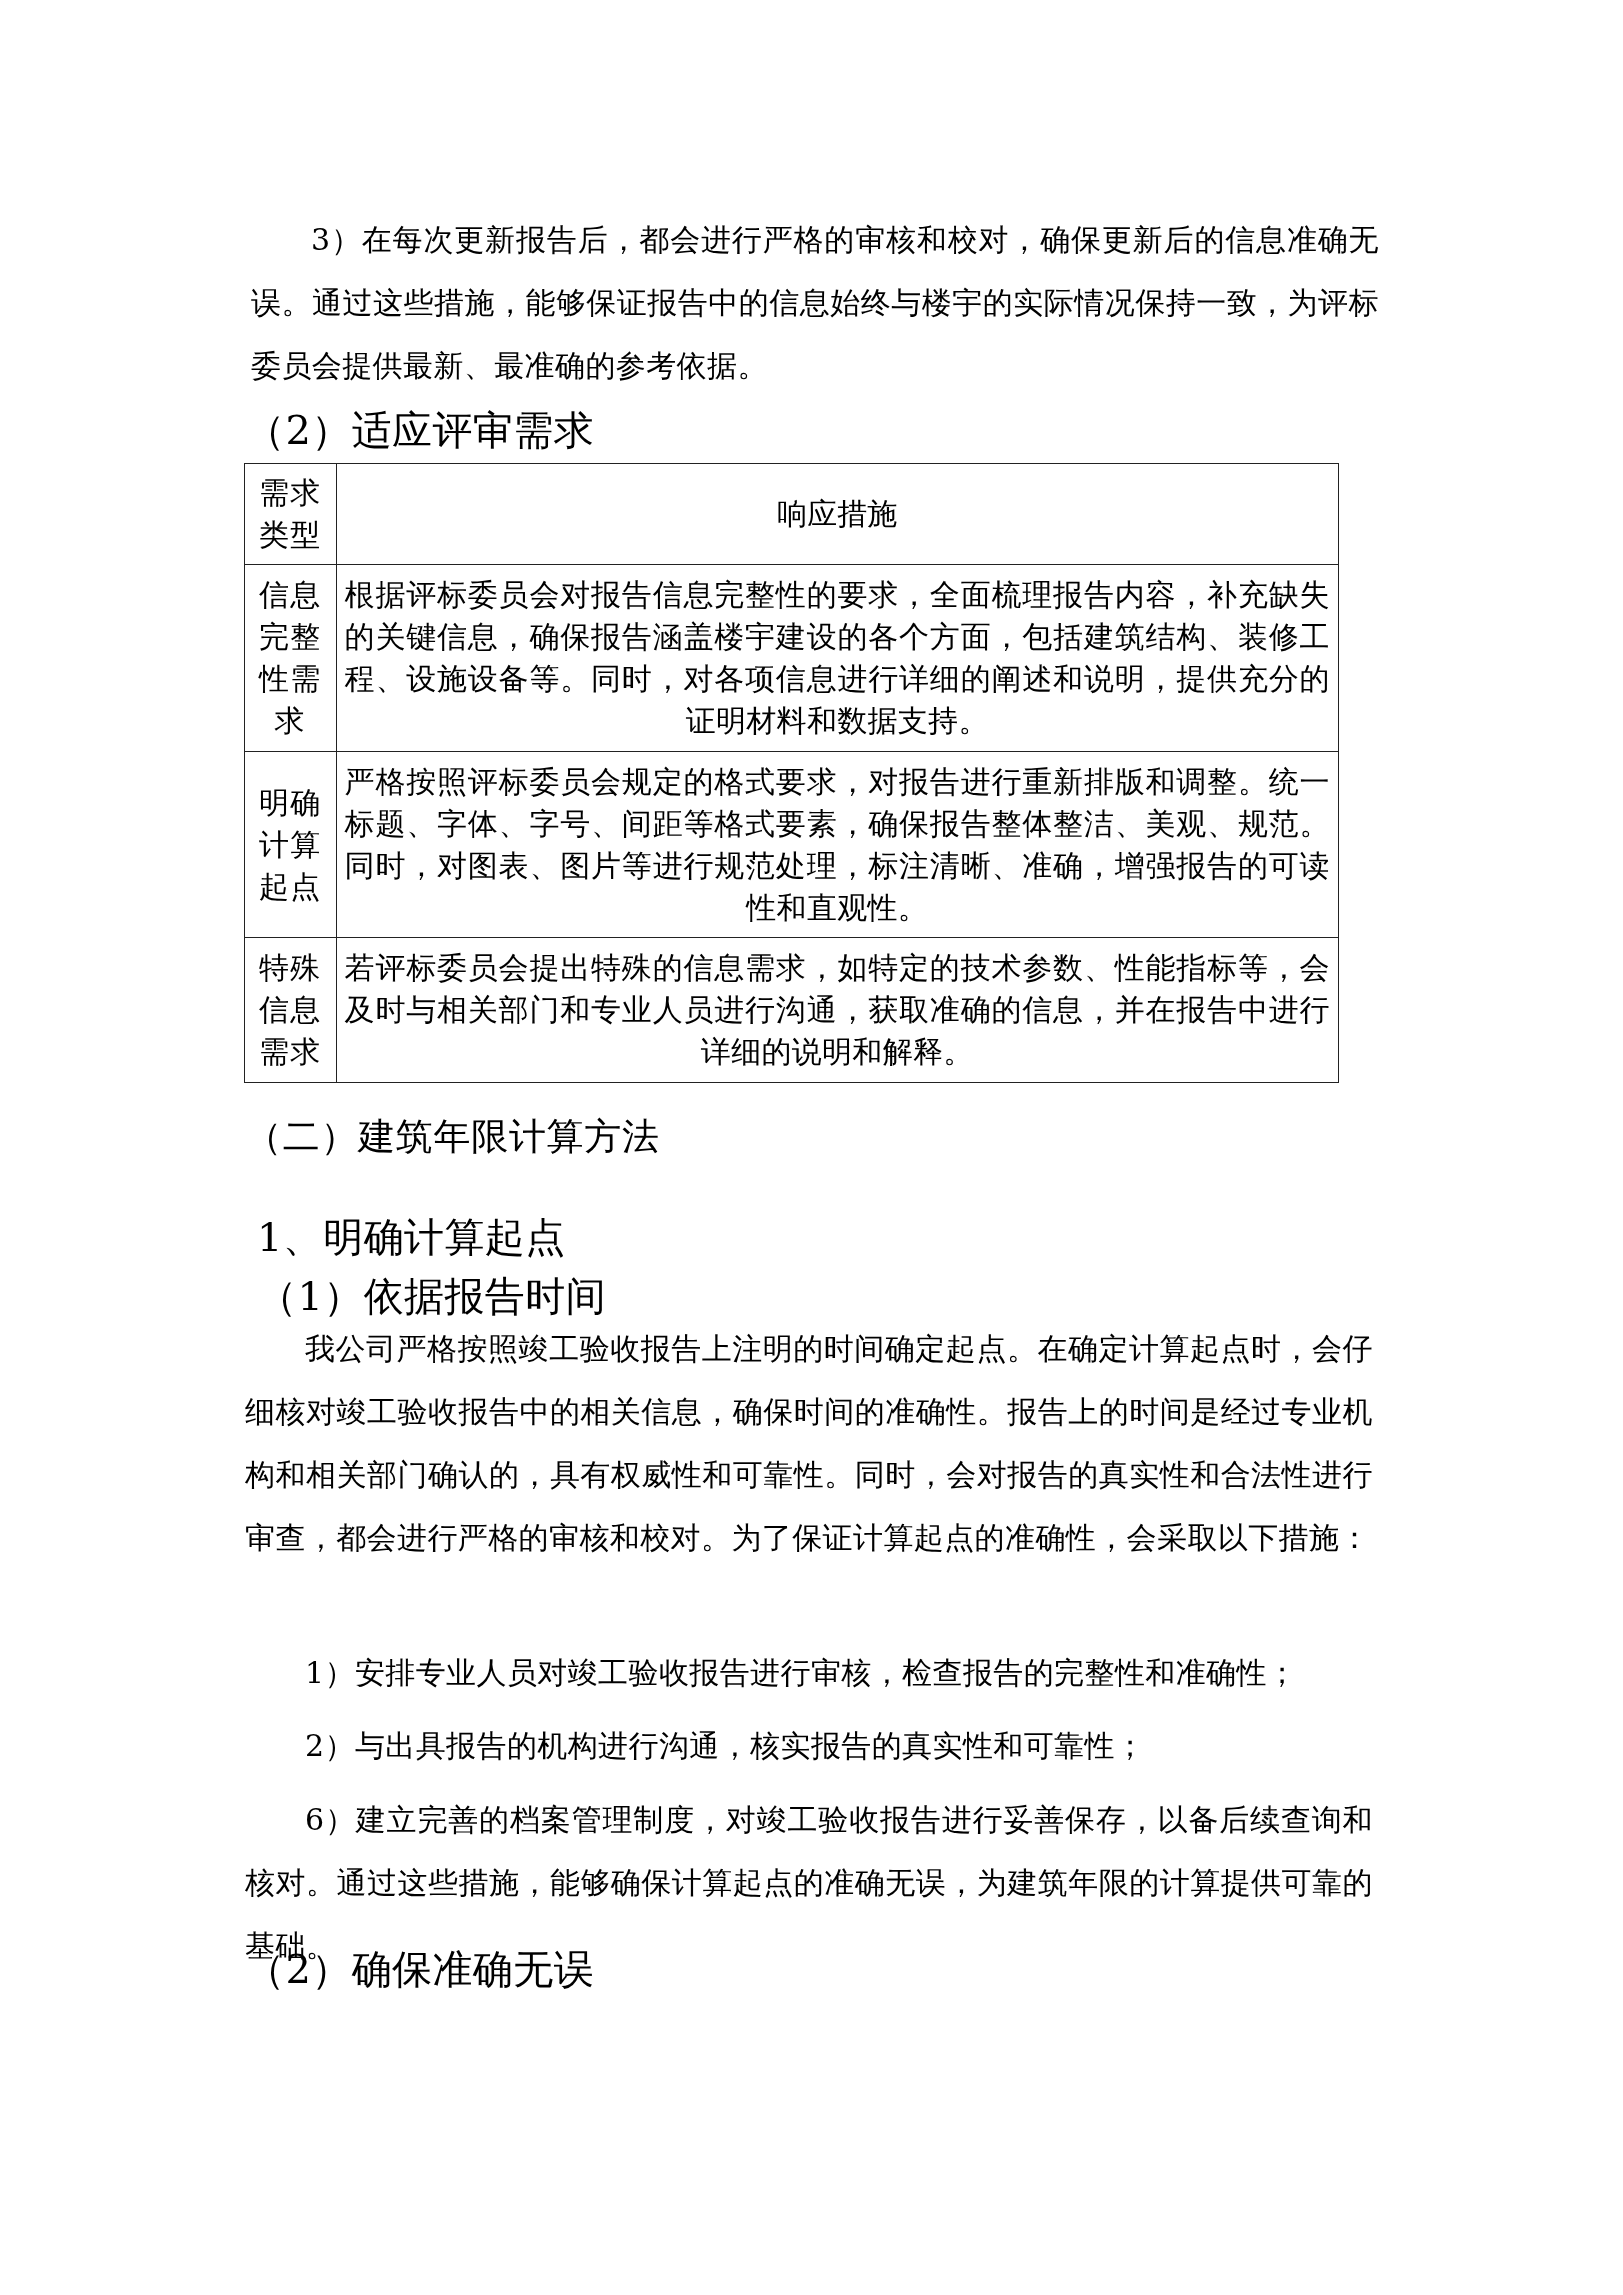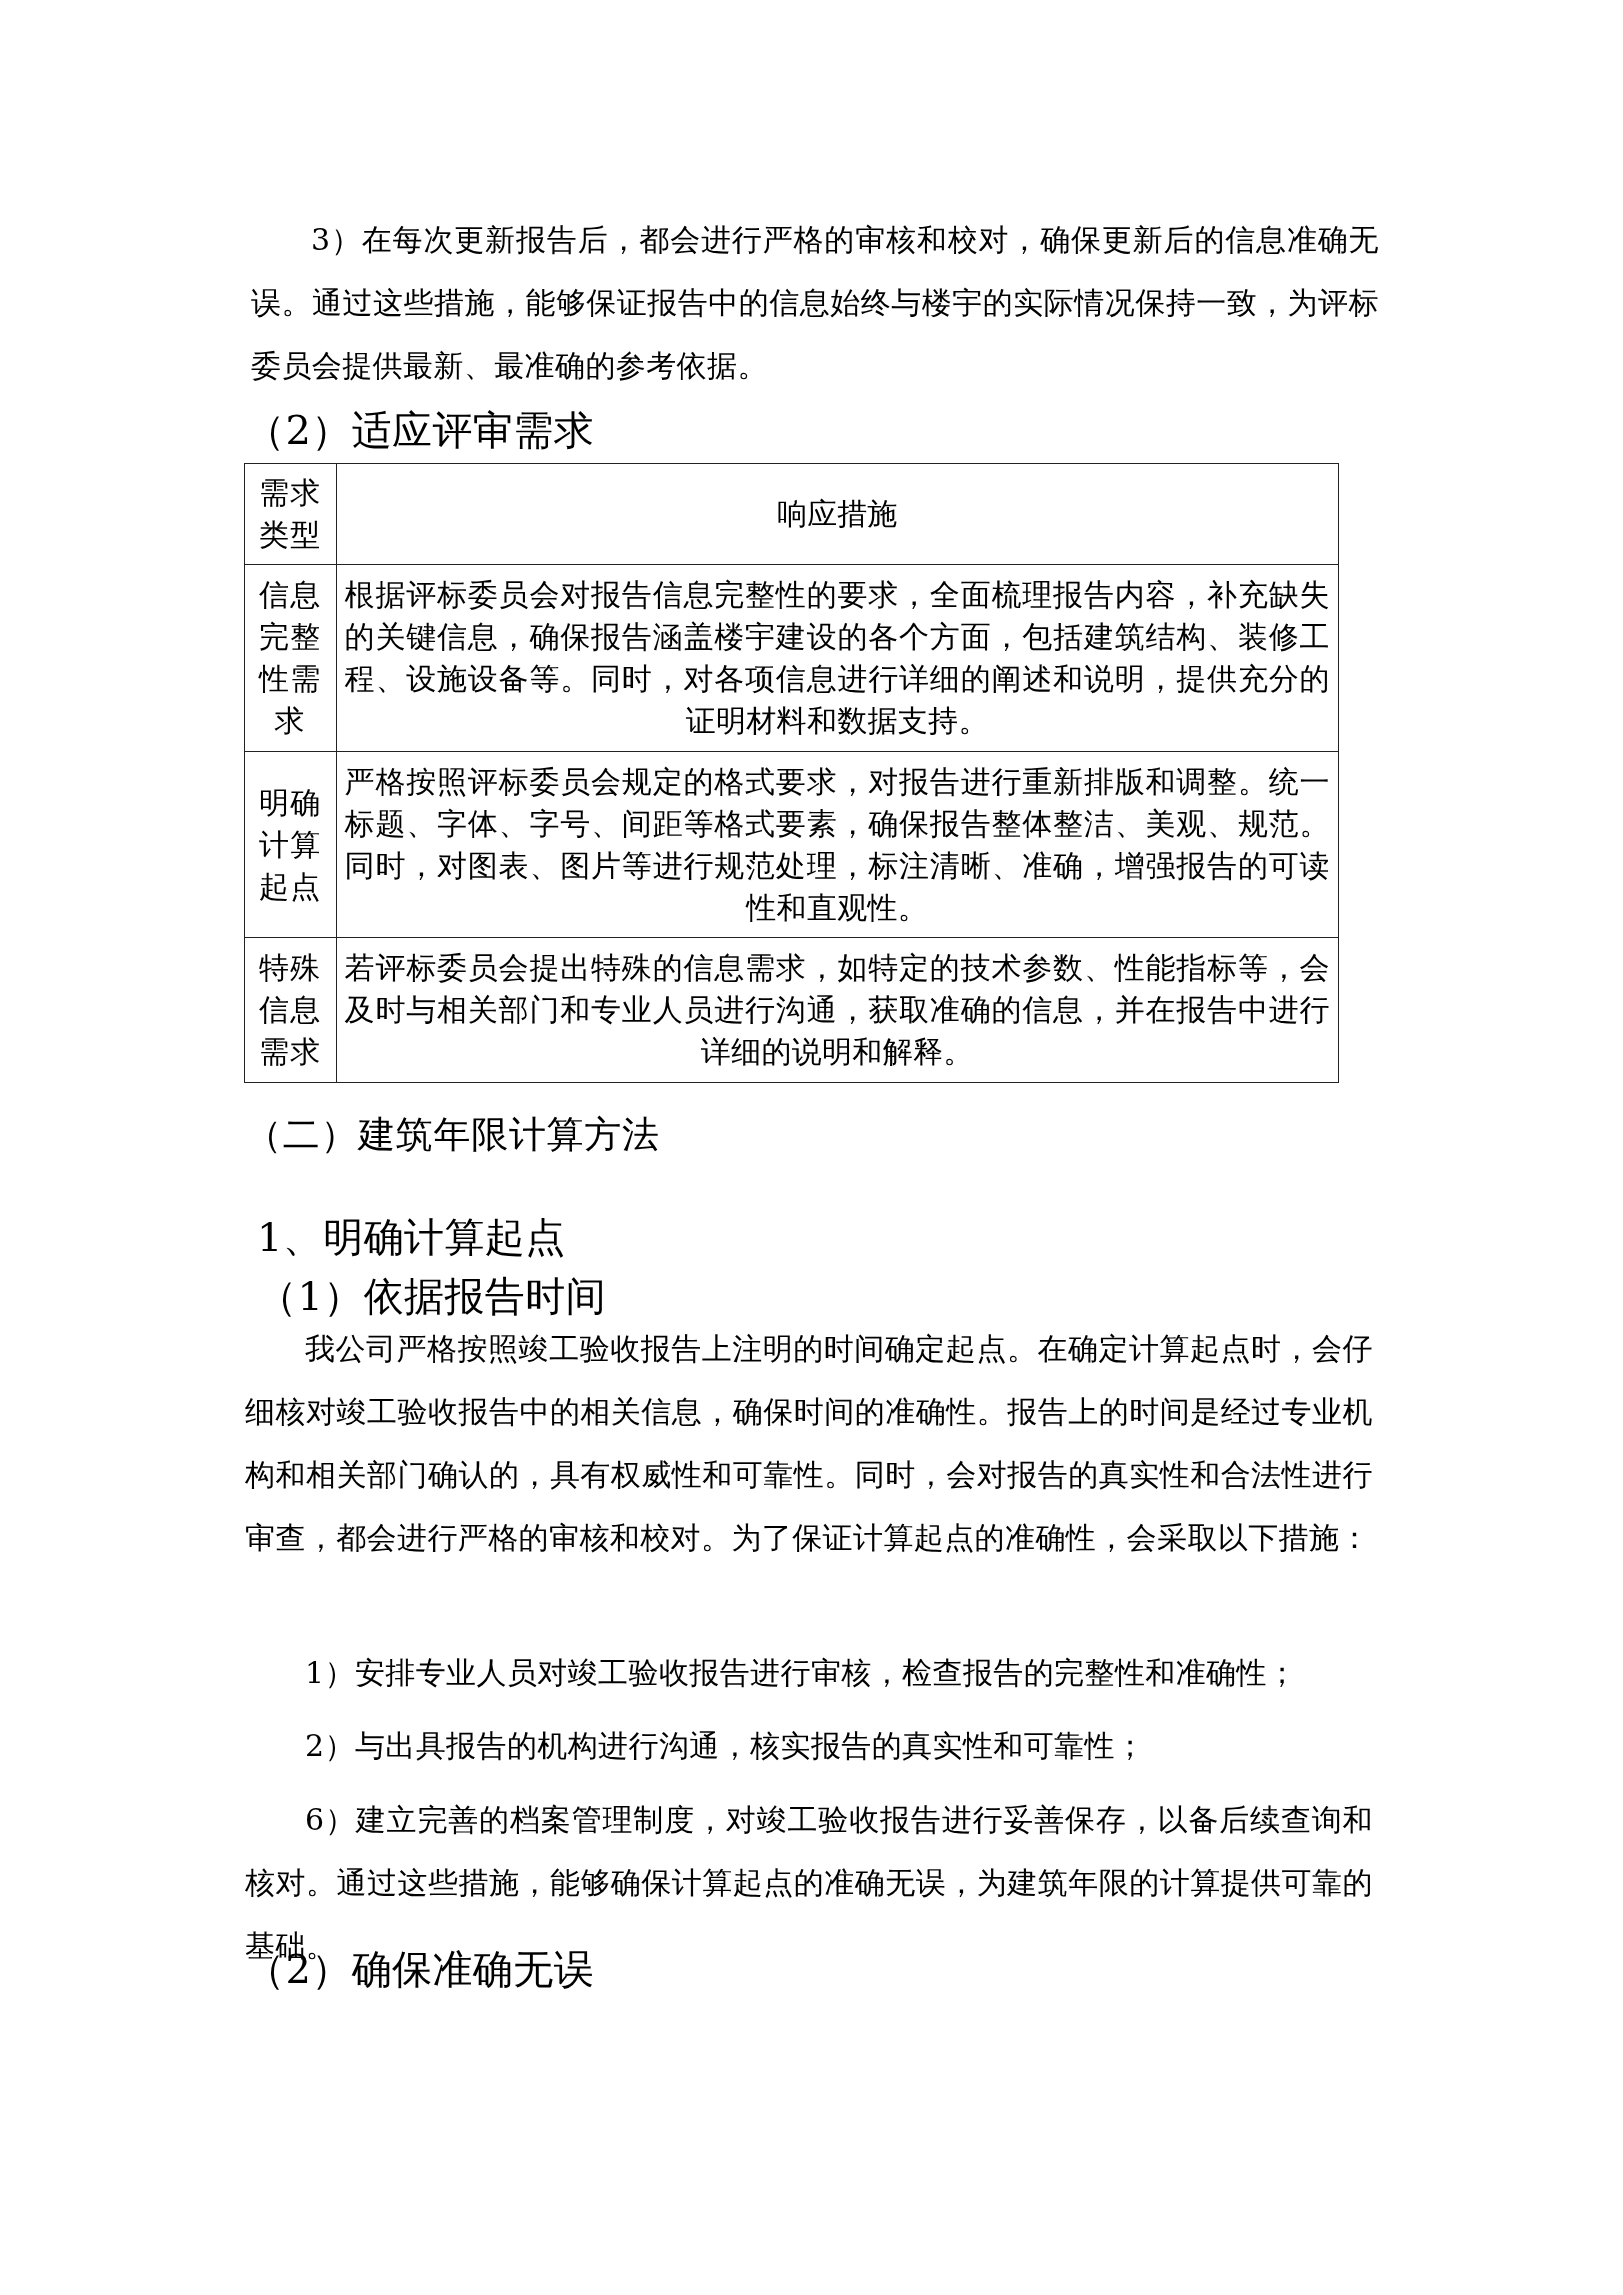--- a/index.html
+++ b/index.html
@@ -33,21 +33,20 @@
       white-space: normal;
     }
     .indent { text-indent: 60px; }
     .sub { font-size: 40px; line-height: 39px; }
     .h2 {
       position: absolute;
       left: 0;
       font-size: 37px;
       line-height: 46px;
       letter-spacing: 0.7px;
-      font-family: Liberation Mono, monospace;
     }
     table.req {
       position: absolute;
       left: -1.3px;
       top: 463px;
       width: 1095px;
       border-collapse: collapse;
       table-layout: fixed;
       font-size: 30px;
       line-height: 42px;

